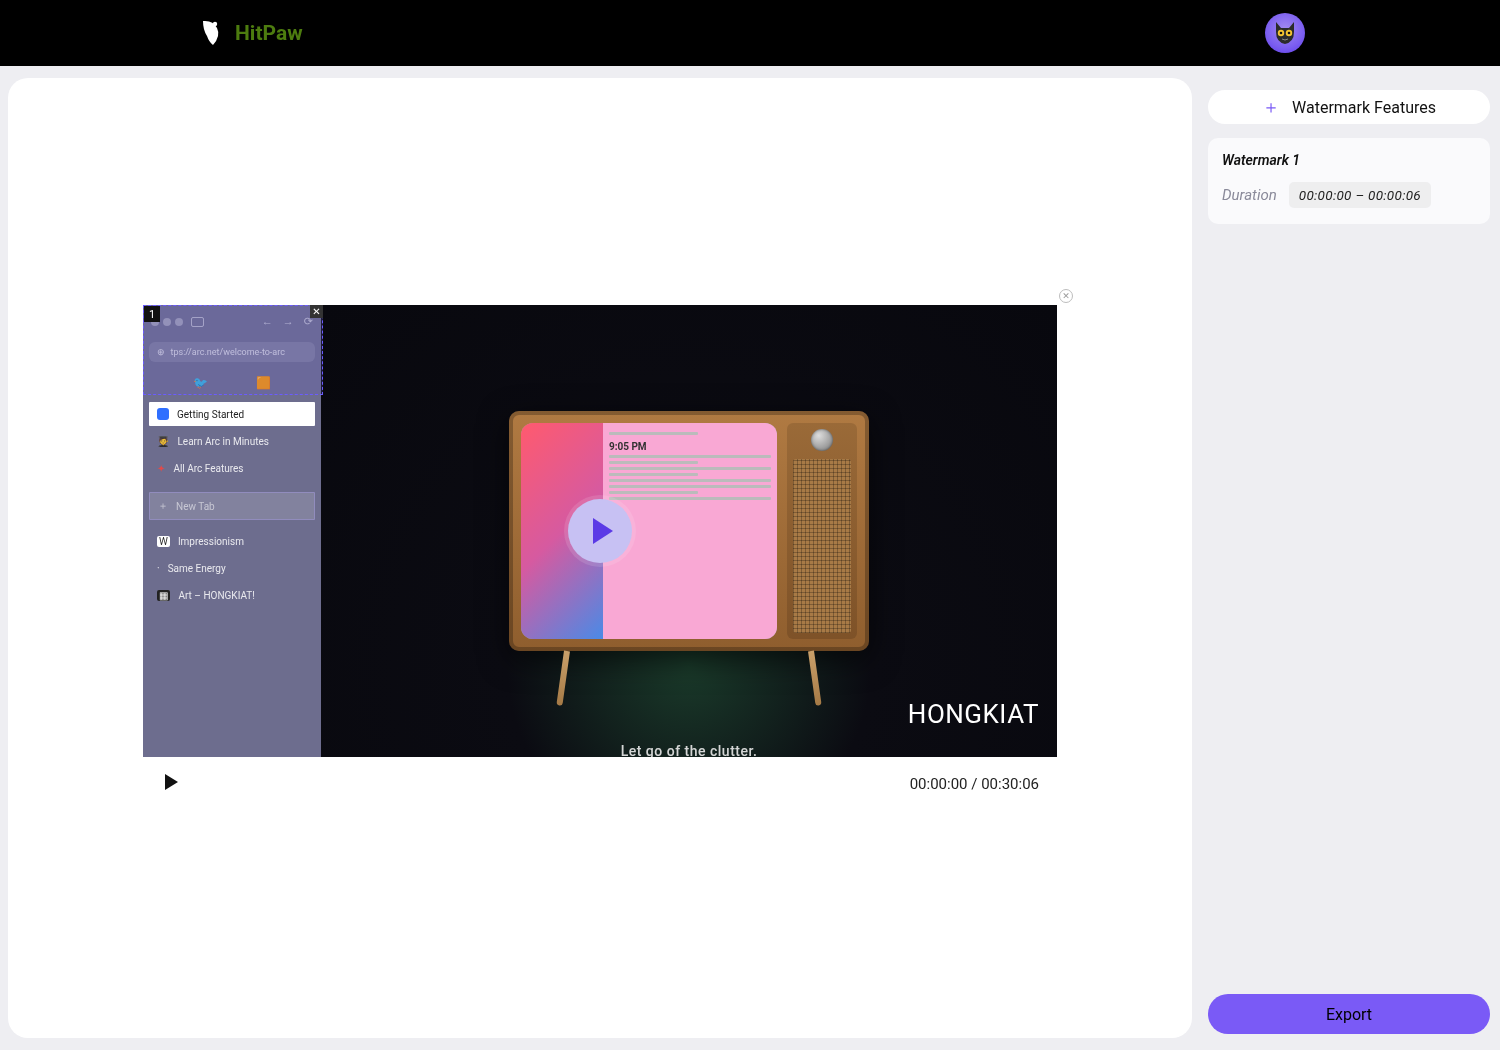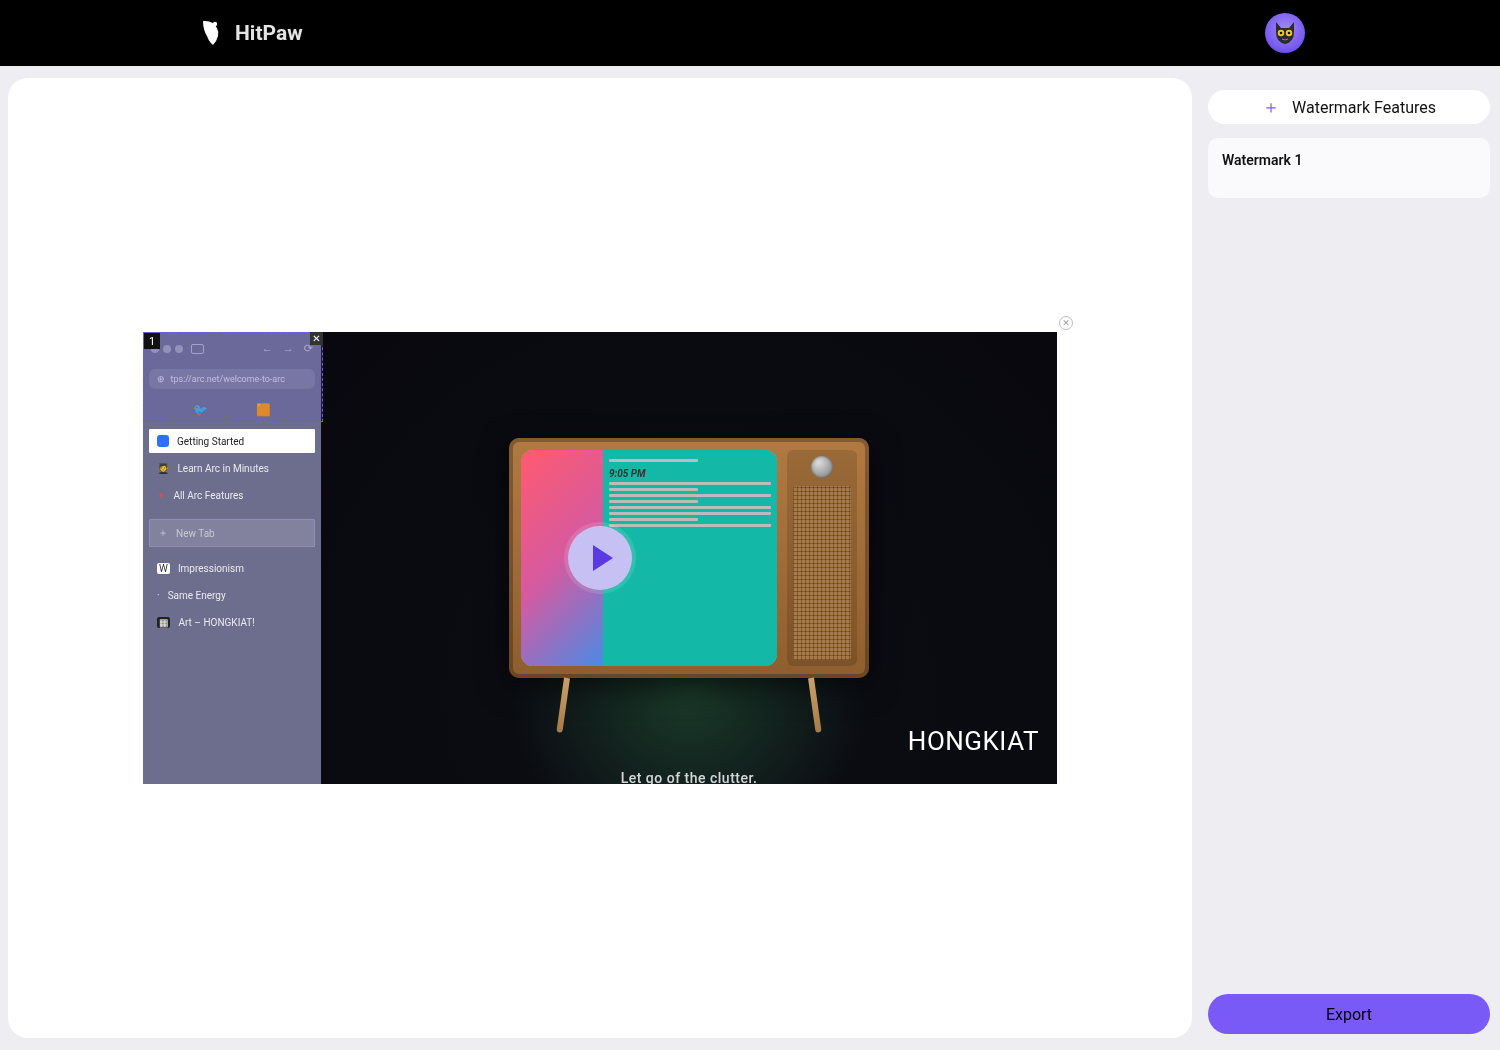--- a/index.html
+++ b/index.html
@@ -7,21 +7,21 @@
   
   
   .header {
     height: 66px;
     background: #000;
     display: flex;
     align-items: center;
     justify-content: space-between;
     padding: 0 195px;
   }
-  .logo { display: flex; align-items: center; gap: 10px; color: #e5e5e5; font-weight: 700; font-size: 21px; }
+  .logo { display: flex; align-items: center; gap: 10px; color: #4d7c0f; font-weight: 700; font-size: 21px; }
   .logo-mark {
     width: 30px; height: 30px; position: relative;
   }
   .logo-mark svg { width: 30px; height: 30px; }
   .avatar {
     width: 40px; height: 40px; border-radius: 50%;
     background: radial-gradient(circle at 50% 40%, #a28af0 0%, #7b5ef0 60%, #5b3ae6 100%);
     display: flex; align-items: center; justify-content: center;
     overflow: hidden;
   }
@@ -151,25 +151,24 @@
     box-shadow: inset 0 0 0 6px rgba(0,0,0,0.25), inset 0 0 30px rgba(0,0,0,0.2);
     display: flex;
     overflow: hidden;
   }
   .tv-screen-left {
     width: 32%;
     background: linear-gradient(135deg, #ff5a6e, #d65aa0, #4a8ae6);
   }
   .tv-screen-right {
     flex: 1;
-    background: #14b8a6;
+    background: #f9a8d4;
     padding: 6px;
     font-size: 6px;
     color: #333;
-    font-style: italic;
   }
   .tv-screen-right .line { height: 3px; background: #bbb; margin: 3px 0; border-radius: 1px; }
   .tv-screen-right .line.sh { width: 55%; }
   .tv-screen-right .big { font-weight: 700; font-size: 10px; margin: 6px 0 2px; }
   .tv-panel {
     width: 70px;
     background: linear-gradient(#9a6a38, #7e5228);
     border-radius: 6px;
     display: flex; flex-direction: column; align-items: center;
     padding: 6px;
@@ -276,20 +275,21 @@
     cursor: pointer;
     margin-bottom: 14px;
   }
   .ws-button .plus { color: #7a5af6; font-size: 18px; font-weight: 400; }
 
   .wm-card {
     background: #fafafc;
     border-radius: 10px;
     padding: 14px 14px 16px;
     margin-bottom: auto;
+    font-style: italic;
   }
   .wm-title { font-size: 14px; font-weight: 600; color: #111; margin-bottom: 14px; }
   .wm-row { display: flex; align-items: center; gap: 12px; }
   .wm-label { font-size: 15px; color: #8a8a9a; }
   .wm-range {
     background: #eeeeef;
     border-radius: 5px;
     padding: 5px 10px;
     font-size: 13.5px;
     color: #222;
@@ -427,32 +427,50 @@
                   </div>
               </div>
             </div>
             <div class="tv-tag">HONGKIAT</div>
             <div class="tv-caption">Let go of the clutter.</div>
           </div>
 
           <div class="play-big"></div>
         </div>
 
+        <div class="video-controls">
+          <div class="play-small">
+            <svg viewBox="0 0 20 20">
+                <path d="M4 2 L17 10 L4 18 Z"></path>
+              </svg>
+          </div>
+          <div class="timecode">
+            <span>00:00:00</span>
+            /
+            <span>00:30:06</span>
+          </div>
+        </div>
       </div>
     </div>
   </div>
 
   <div class="side-pane">
     <div class="ws-button">
       <span class="plus">＋</span>
       <span>Watermark Features</span>
     </div>
 
     <div class="wm-card">
       <div class="wm-title">Watermark 1</div>
+      <div class="wm-row">
+        <div class="wm-label">Duration</div>
+        <div class="wm-range">
+          <span>00:00:00</span> – <span>00:00:06</span>
+        </div>
+      </div>
     </div>
 
     <button class="export-btn">
       <span>Export</span>
     </button>
   </div>
 
 </div>
 
 </body></html>

